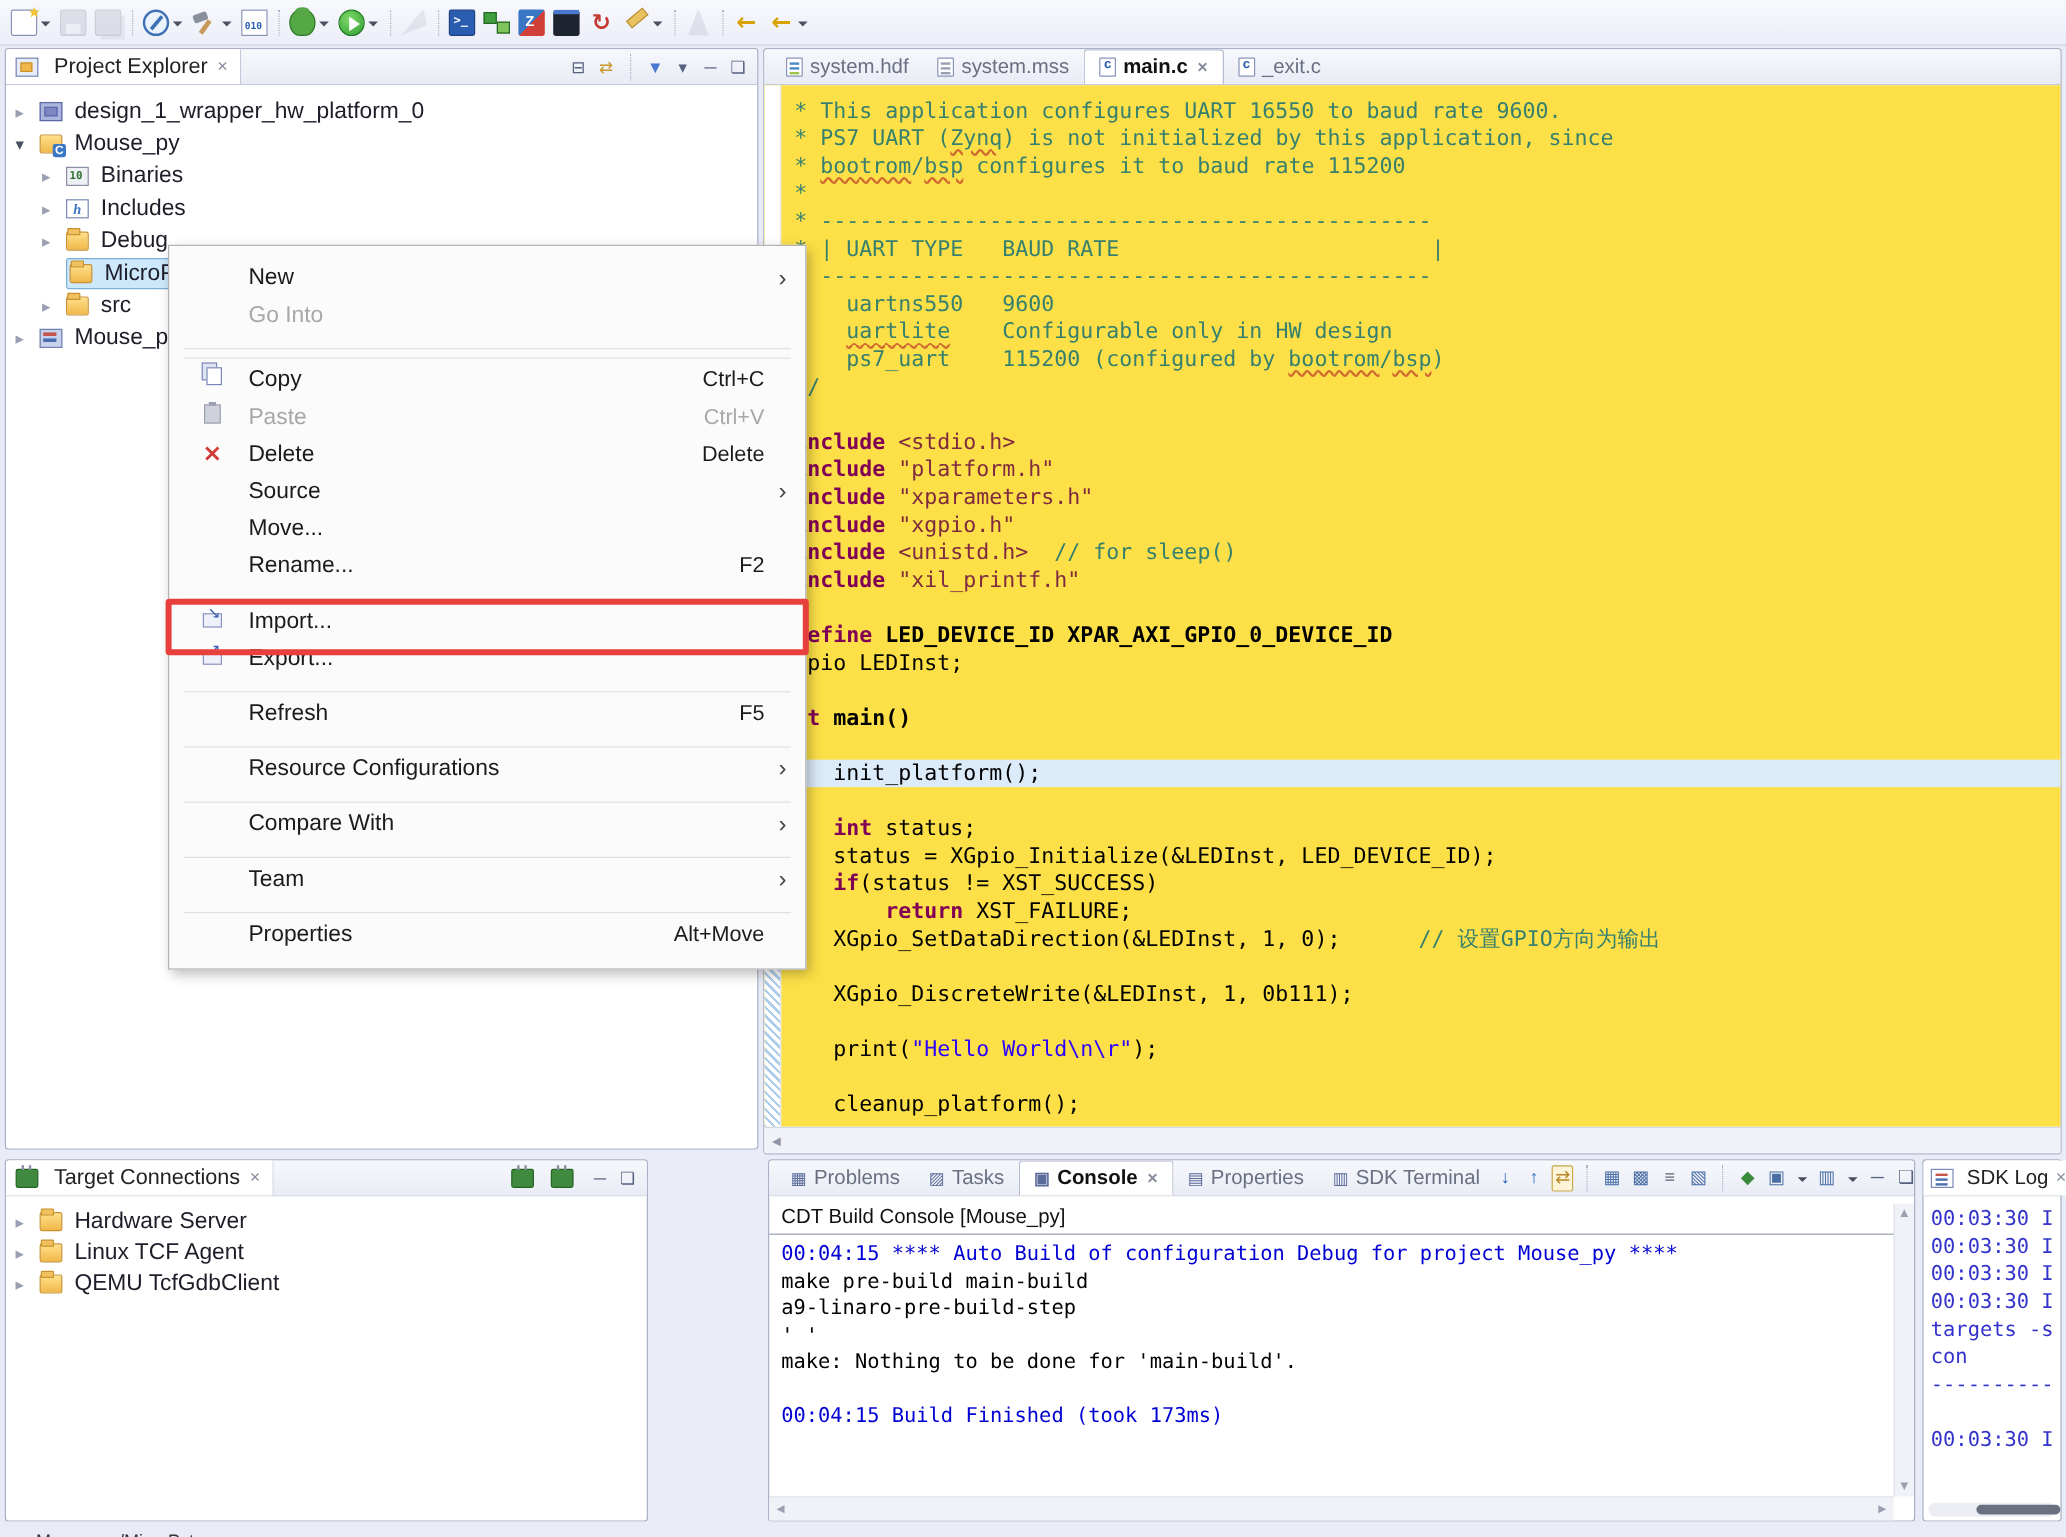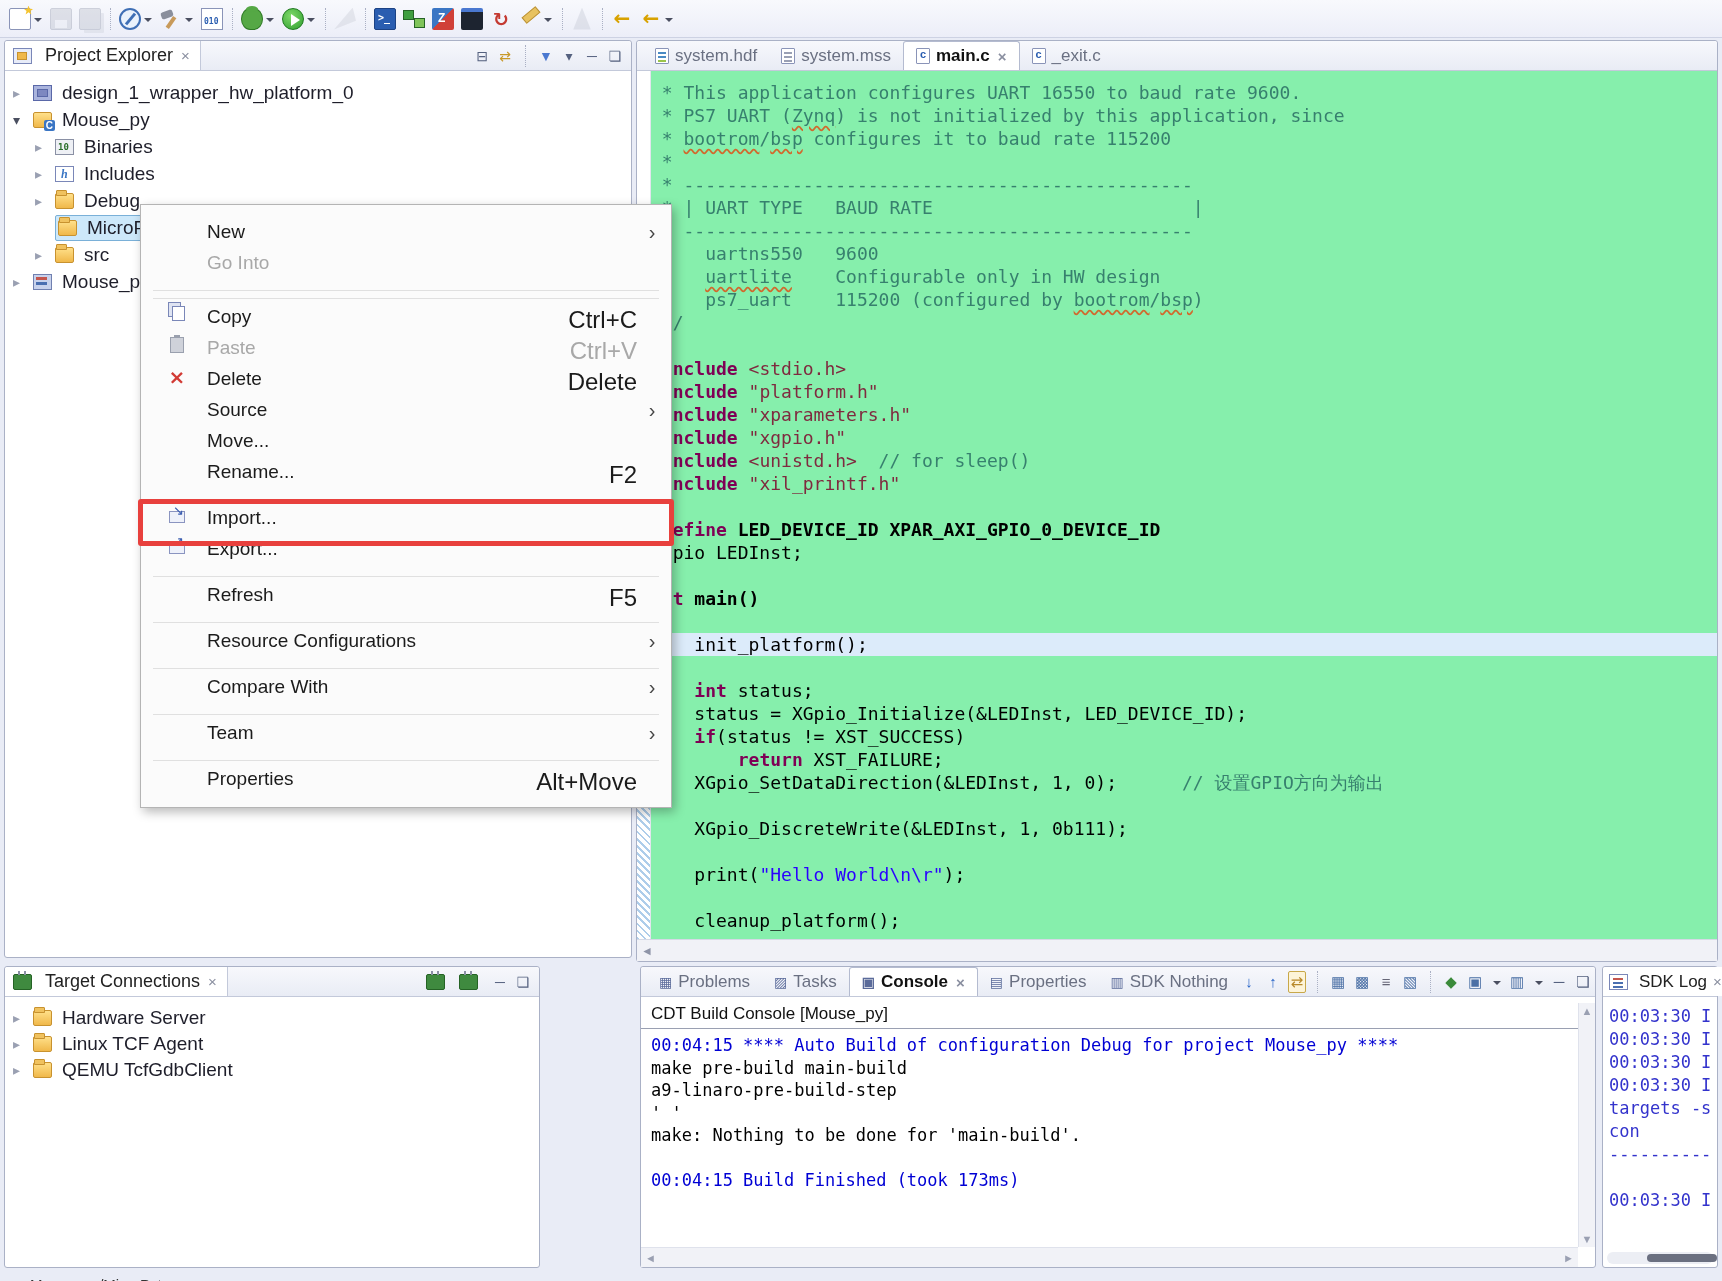--- a/index.html
+++ b/index.html
@@ -87,21 +87,21 @@
 
   
   .etabs { display:flex; align-items:stretch; height:30px; background:linear-gradient(#f7f8fc,#e9ecf5);
            border-bottom:1px solid #c3c9da; border-radius:3px 3px 0 0; padding-left:6px; }
   .etab { display:flex; align-items:center; gap:6px; padding:0 12px; font-size:17px; color:#6a7082; white-space:nowrap; }
   .etab.active { background:#fff; border:1px solid #b4bbd0; border-bottom:none; border-radius:3px 3px 0 0; color:#111; font-weight:bold; }
   .dico { width:14px; height:16px; background:#fff; border:1px solid #8a94b8; border-radius:1px; position:relative; flex:none; }
   .dico.c::after { content:"c"; position:absolute; left:3px; top:-1px; font:bold 11px "Liberation Sans",sans-serif; color:#2a5db0; }
   .dico.hdf::after { content:""; position:absolute; left:2px; top:3px; width:8px; height:2px; background:#4a8ac4; box-shadow:0 4px 0 #4a8ac4, 0 8px 0 #9ac44a; }
   .dico.mss::after { content:""; position:absolute; left:2px; top:3px; width:8px; height:2px; background:#9aa0b4; box-shadow:0 4px 0 #9aa0b4, 0 8px 0 #9aa0b4; }
-  .codearea { position:absolute; left:0; right:0; top:30px; bottom:22px; background:#86efac; overflow:hidden; }
+  .codearea { position:absolute; left:0; right:0; top:30px; bottom:22px; background:#fde047; overflow:hidden; }
   .ruler { position:absolute; left:0; top:0; bottom:0; width:14px; background:#fff; border-right:1px solid #e2e5ee; }
   .range-strip { position:absolute; left:0; width:13px; top:516px; bottom:0;
                  background:repeating-linear-gradient(45deg,#aecdea 0 2px,#ffffff 2px 5px); }
   .codepre { position:absolute; left:14px; right:0; top:10px; font:18px/23px "DejaVu Sans Mono",monospace; white-space:pre; }
   .cline { display:block; height:23px; }
   .cline.hl { background:#dcebfa; }
   .syn-c { color:#37806e; } .syn-k { color:#7F0055; font-weight:bold; }
   .syn-p { color:#000; } .syn-s { color:#2A00FF; } .syn-h { color:#7f2a3f; }
   .syn-b { color:#000; font-weight:bold; }
   .syn-w { text-decoration:underline; text-decoration-style:wavy; text-decoration-color:#d06a2e; text-underline-offset:3px; }
@@ -123,21 +123,21 @@
   .ctoolbar { margin-left:auto; display:flex; align-items:center; gap:6px; padding-right:6px; }
   .cti { font-size:15px; line-height:20px; min-width:18px; text-align:center; }
   .cti.boxed { border:1px solid #c8a84a; background:#fdf4d8; border-radius:2px; }
 
   
   .cmenu { position:absolute; left:140px; top:204px; width:532px; background:#fbfbfb;
            border:1px solid #b4b4b4; box-shadow:3px 4px 10px rgba(0,0,0,.28); z-index:50; padding:16px 0 8px 0; }
   .mitem { height:31px; display:flex; align-items:flex-start; padding:0 8px 0 26px; font-size:19px; color:#1b1b1b; position:relative; }
   .mitem.dis { color:#a8a8a8; }
   .micol { width:40px; flex:none; display:flex; align-items:center; }
-  .mshort { margin-left:auto; padding-right:4px; font-size:24px; }
+  .mshort { margin-left:auto; padding-right:4px; font-size:18px; }
   .marrow { width:22px; flex:none; text-align:center; color:#444; font-size:20px; }
   .msep { border-top:1px solid #e0e0e0; margin:7px 12px 7px 12px; }
   .redbox { position:absolute; left:-3px; right:-3px; top:-8px; bottom:-8px; border:5px solid #e8403d; border-radius:3px; z-index:60; }
   .mi { width:20px; height:18px; position:relative; display:inline-block; }
   .mi-copy { background:#fff; border:1px solid #7a87b8; box-shadow:-4px -4px 0 -1px #dfe4f2, -4px -4px 0 0 #7a87b8; margin-left:5px; width:13px; height:15px; }
   .mi-paste { background:#cfd2da; border:1px solid #9aa0ae; width:14px; height:16px; margin-left:3px; }
   .mi-paste::before { content:""; position:absolute; left:3px; top:-3px; width:6px; height:3px; background:#9aa0ae; }
   .mi-delete { color:#d23b35; font:bold 20px/18px "DejaVu Sans",sans-serif; text-align:center; width:20px; }
   .mi-import, .mi-export { border:1px solid #8a94c0; background:#eef1fa; width:16px; height:12px; margin:4px 0 0 2px; }
   .mi-import::after { content:"↘"; position:absolute; left:3px; top:-9px; color:#3b5db0; font-size:13px; }
@@ -365,21 +365,21 @@
           <span style="color: rgb(91, 107, 154); font-size: 14px;">▣</span>
           <span>Console</span>
           <span class="tclose">×</span>
         </span>
         <span class="etab">
           <span style="color: rgb(91, 107, 154); font-size: 14px;">▤</span>
           <span>Properties</span>
         </span>
         <span class="etab">
           <span style="color: rgb(91, 107, 154); font-size: 14px;">▥</span>
-          <span>SDK Nothing</span>
+          <span>SDK Terminal</span>
         </span>
         <span class="ctoolbar">
           <span class="cti" style="color: rgb(42, 102, 200);">↓</span>
           <span class="cti" style="color: rgb(42, 102, 200);">↑</span>
           <span class="cti boxed" style="color: rgb(184, 137, 42);">⇄</span>
           <span class="tsep"></span>
           <span class="cti" style="color: rgb(74, 111, 165);">▦</span>
           <span class="cti" style="color: rgb(74, 111, 165);">▩</span>
           <span class="cti" style="color: rgb(102, 102, 119);">≡</span>
           <span class="cti" style="color: rgb(74, 111, 165);">▧</span>

